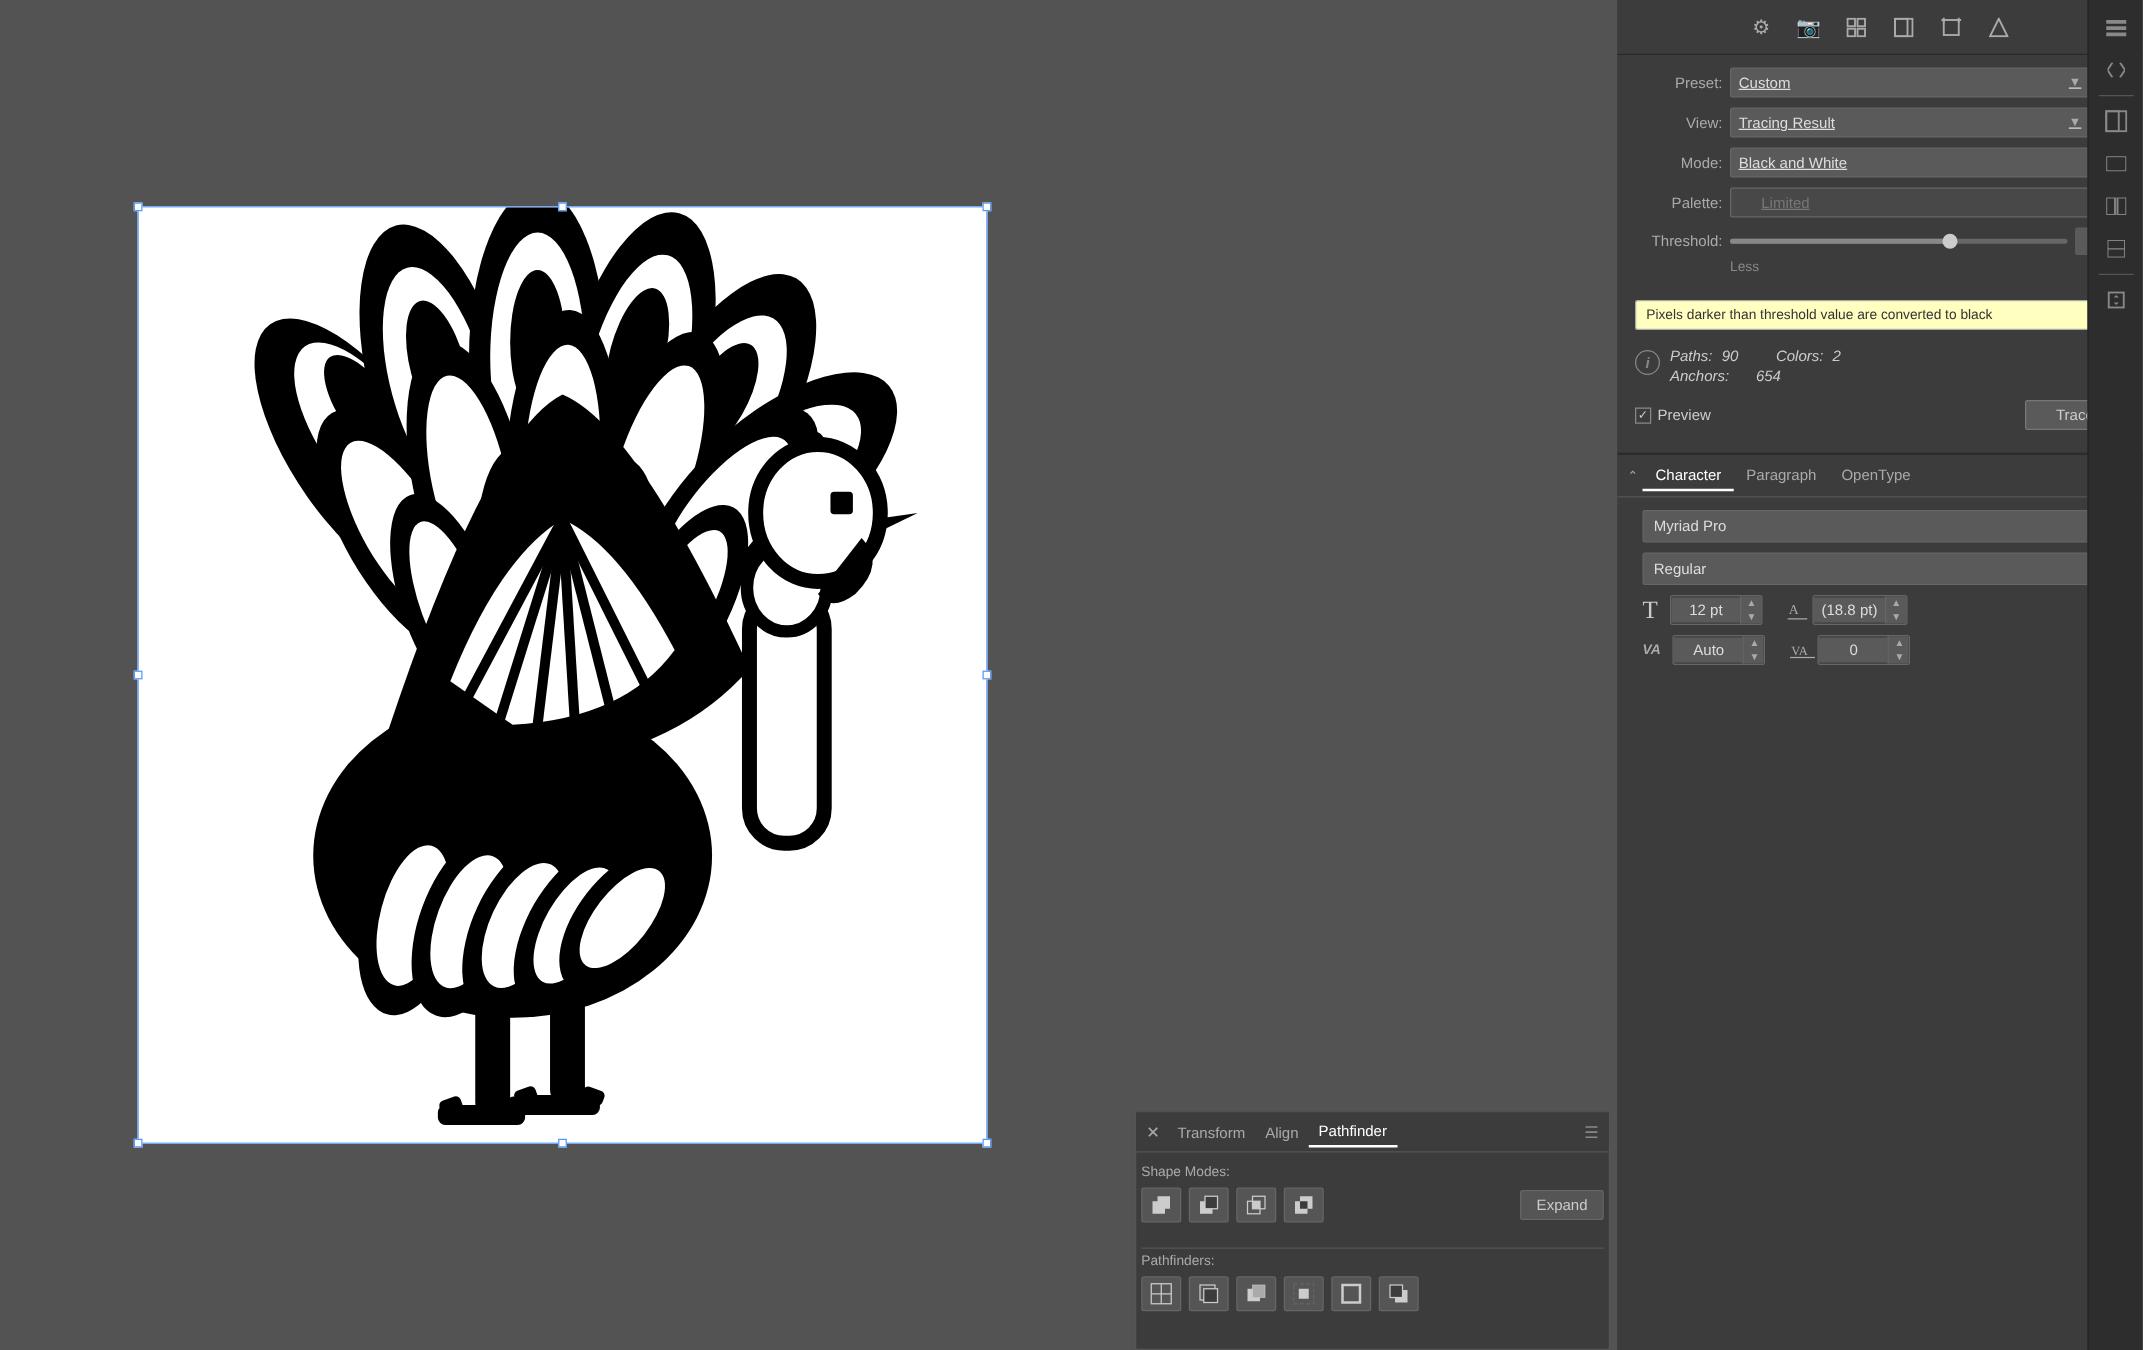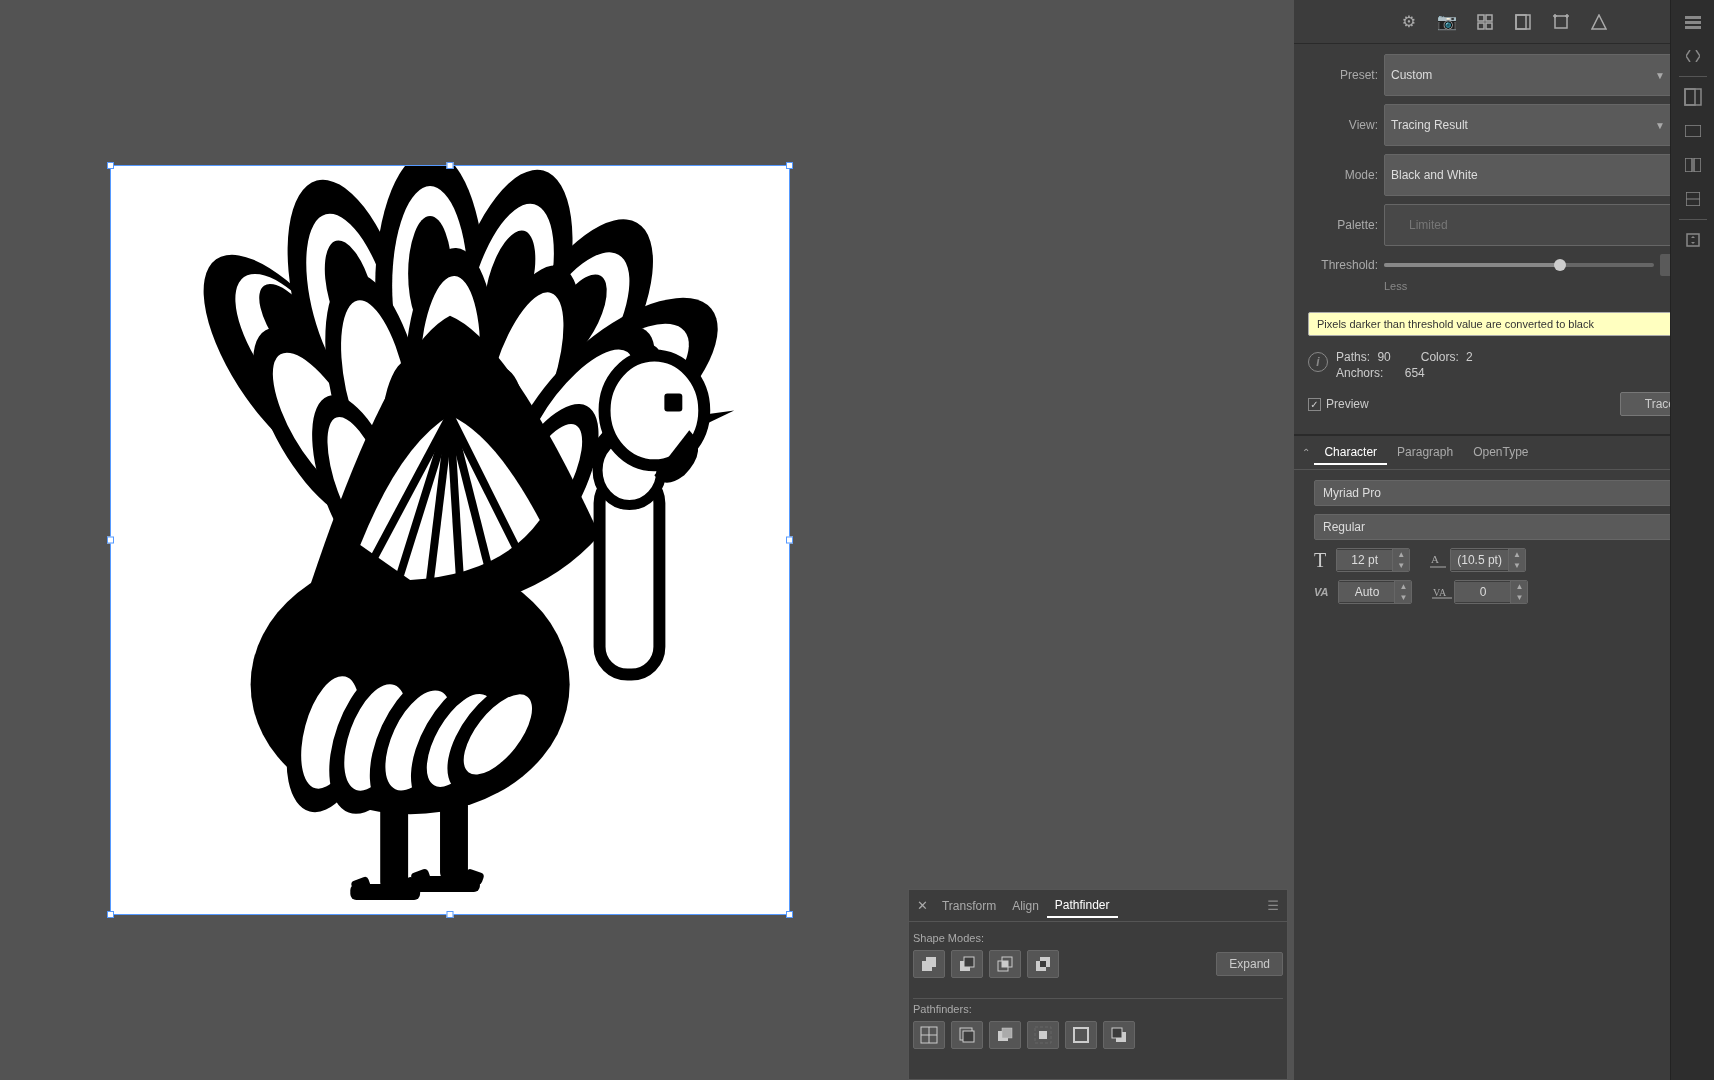--- a/index.html
+++ b/index.html
@@ -106,31 +106,32 @@
 
     .panel-label {
       color: #aaa;
       min-width: 70px;
       text-align: right;
       font-size: 12px;
     }
 
     .panel-select {
       flex: 1;
-      height: 42px;
+      height: 24px;
       background: #5a5a5a;
       border: 1px solid #666;
       color: #ddd;
       font-size: 12px;
       padding: 0 6px;
       border-radius: 2px;
       display: flex;
       align-items: center;
       justify-content: space-between;
       cursor: pointer;
+      text-decoration: underline;
     }
 
     .panel-select.disabled {
       background: #484848;
       color: #777;
       cursor: default;
       padding-left: 24px;
     }
 
     .dropdown-arrow {
@@ -252,20 +253,21 @@
       flex-shrink: 0;
       margin-top: 2px;
     }
 
     .info-stats {
       display: flex;
       flex-direction: column;
       gap: 2px;
       font-size: 12px;
       color: #ccc;
+      font-style: italic;
     }
 
     .info-stats-row {
       display: flex;
       gap: 30px;
     }
 
     
     .preview-trace-row {
       display: flex;
@@ -793,21 +795,21 @@
             <div class="size-arrow">▼</div>
           </div>
         </div>
 
         <div class="leading-control" style="margin-left:12px;">
           <svg width="16" height="18" viewBox="0 0 16 18">
             <text x="1" y="12" font-size="11" fill="#aaa" font-family="serif">A</text>
             <line x1="0" y1="16" x2="16" y2="16" stroke="#aaa" stroke-width="1"></line>
           </svg>
           <div class="size-control">
-            <span class="size-value">(10.5 pt)</span>
+            <span class="size-value">(18.8 pt)</span>
             <div class="size-arrows">
               <div class="size-arrow">▲</div>
               <div class="size-arrow">▼</div>
             </div>
           </div>
         </div>
       </div>
 
       <div class="va-row">
 

